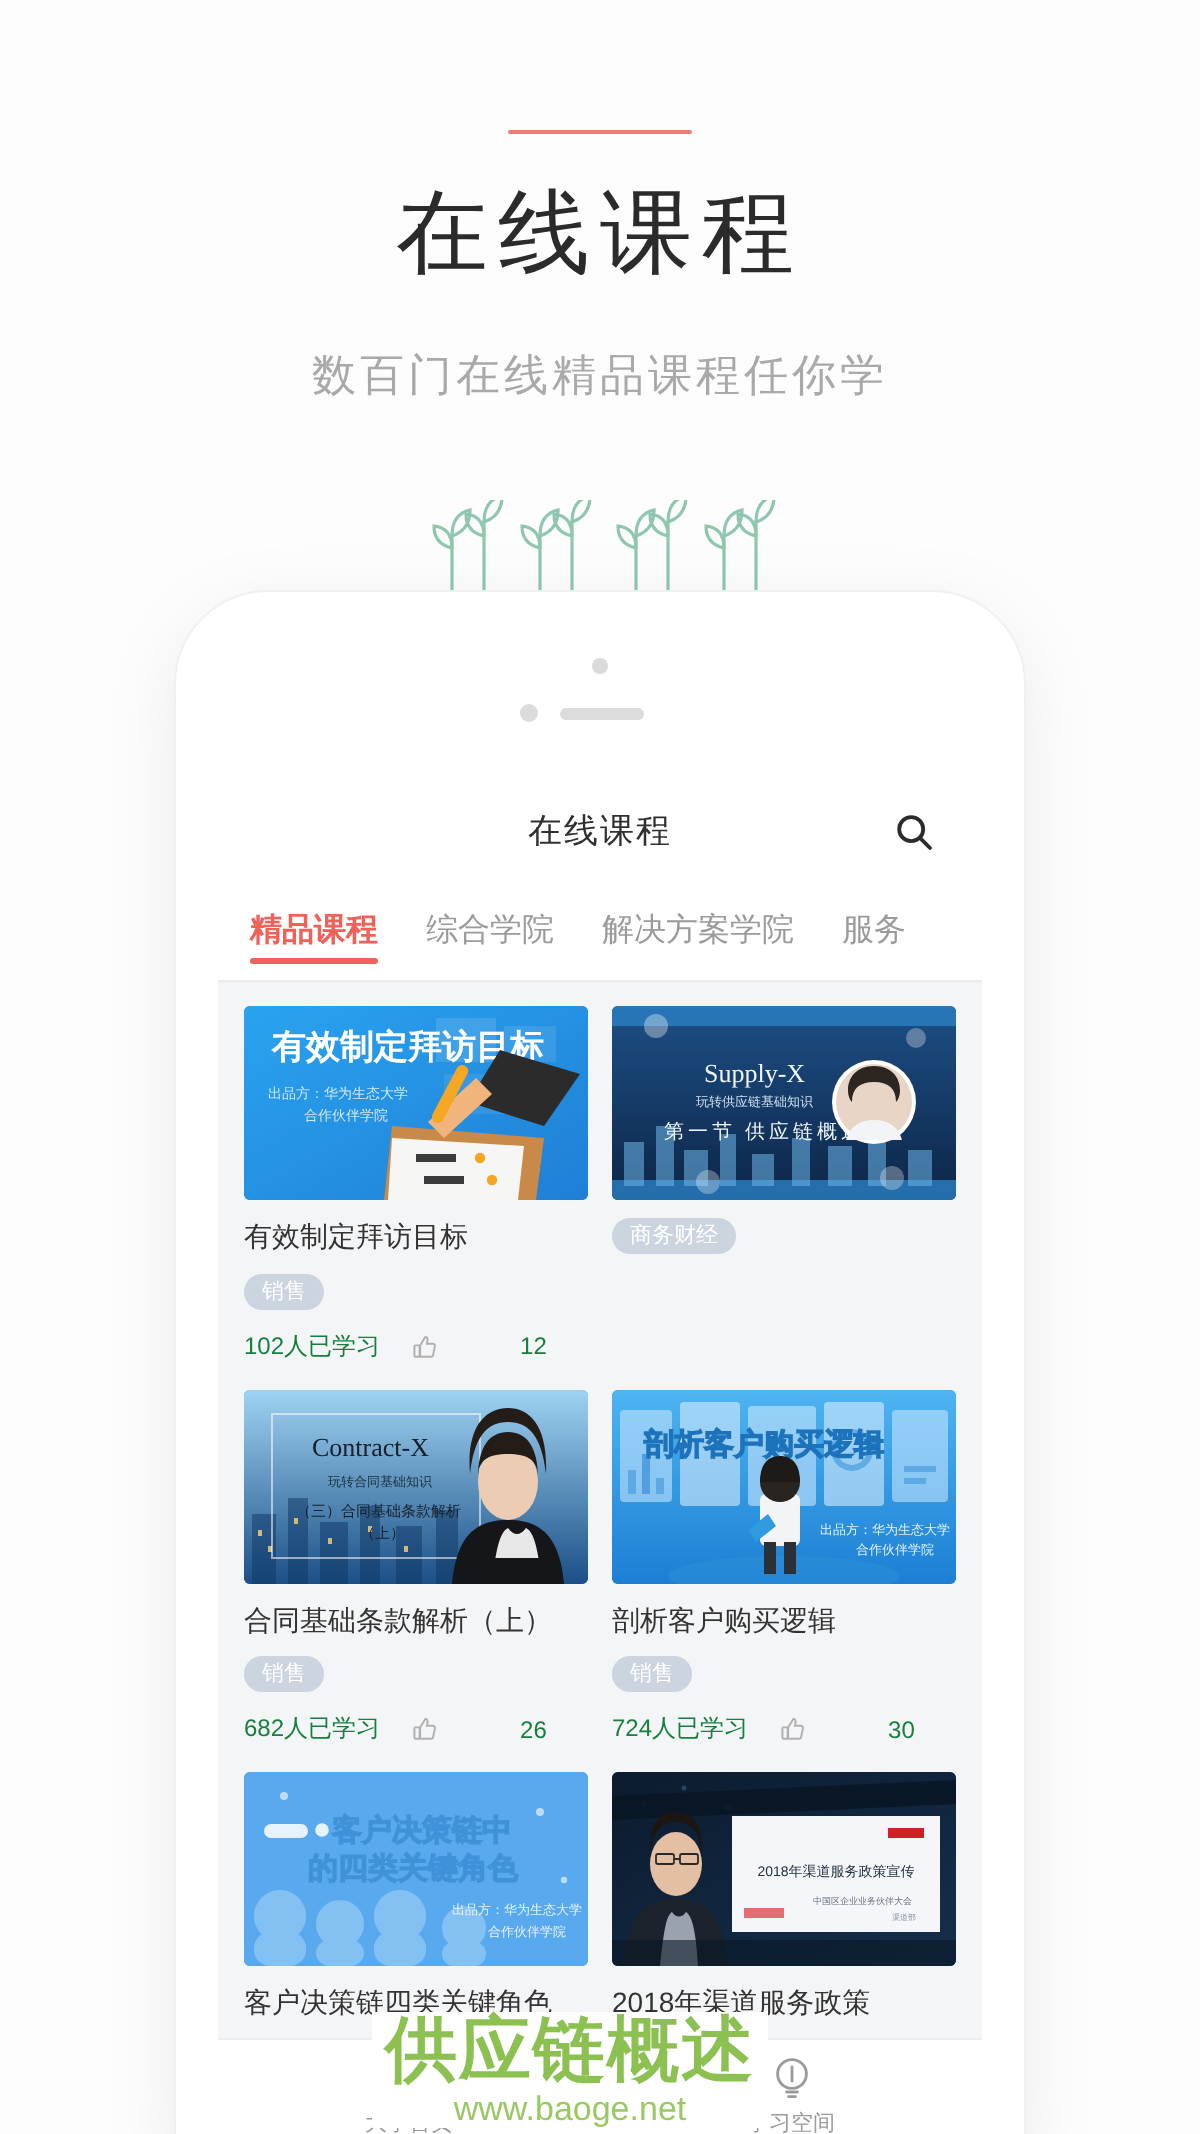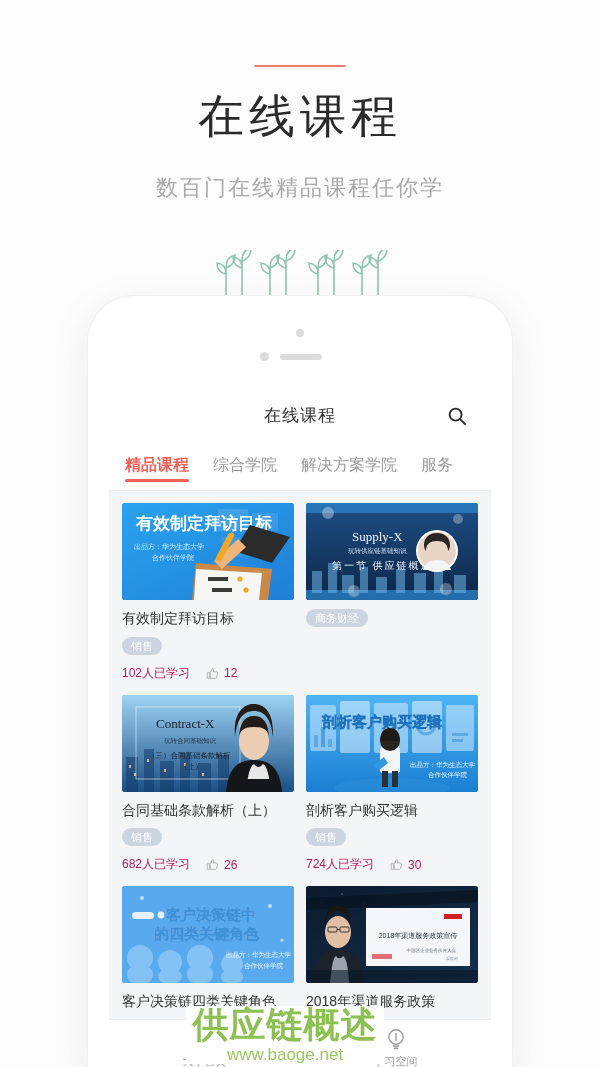--- a/index.html
+++ b/index.html
@@ -45,23 +45,23 @@
   .tab.active::after{content:"";position:absolute;left:0;right:0;bottom:0;height:3px;background:#f0615a;border-radius:2px;}
   .tabs-sep{height:1px;background:#ececec;}
 
   
   .grid{padding:12px 13px 0;display:flex;flex-wrap:wrap;justify-content:space-between;}
   .card{width:172px;margin-bottom:13px;}
   .thumb{width:172px;height:97px;border-radius:3px;overflow:hidden;position:relative;background:#2f8fe0;}
   .thumb svg{position:absolute;inset:0;}
   .c-title{margin-top:10px;font-size:14px;color:#333;line-height:1.25;white-space:nowrap;overflow:hidden;text-overflow:ellipsis;}
   .c-tag{display:inline-block;margin-top:9px;padding:3px 9px;border-radius:10px;background:#ccd4e0;color:#ffffff;font-size:11px;line-height:1.1;text-align:right;}
-  .c-stats{margin-top:10px;display:flex;align-items:center;font-size:12px;color:#be185d;}
+  .c-stats{margin-top:10px;display:flex;align-items:center;font-size:12px;color:#15803d;}
   .c-learners{margin-right:16px;}
-  .c-like{display:flex;align-items:center;}
+  .c-like{display:flex;align-items:center;gap:36px;}
   .c-like svg{margin-right:5px;}
 
   
   .tabbar{position:absolute;left:0;bottom:0;width:382px;height:56px;background:#ffffff;border-top:1px solid #ededed;display:flex;}
   .tabbar-item{flex:1;display:flex;flex-direction:column;align-items:center;justify-content:center;}
   .tabbar-label{margin-top:3px;font-size:11px;color:#9a9a9a;}
 
   
   .watermark{position:absolute;left:186px;top:1006px;width:198px;height:58px;background:#ffffff;display:flex;flex-direction:column;align-items:center;justify-content:center;}
   .wm-main{font-size:36px;font-weight:bold;color:#8cc152;letter-spacing:1px;line-height:1;}

